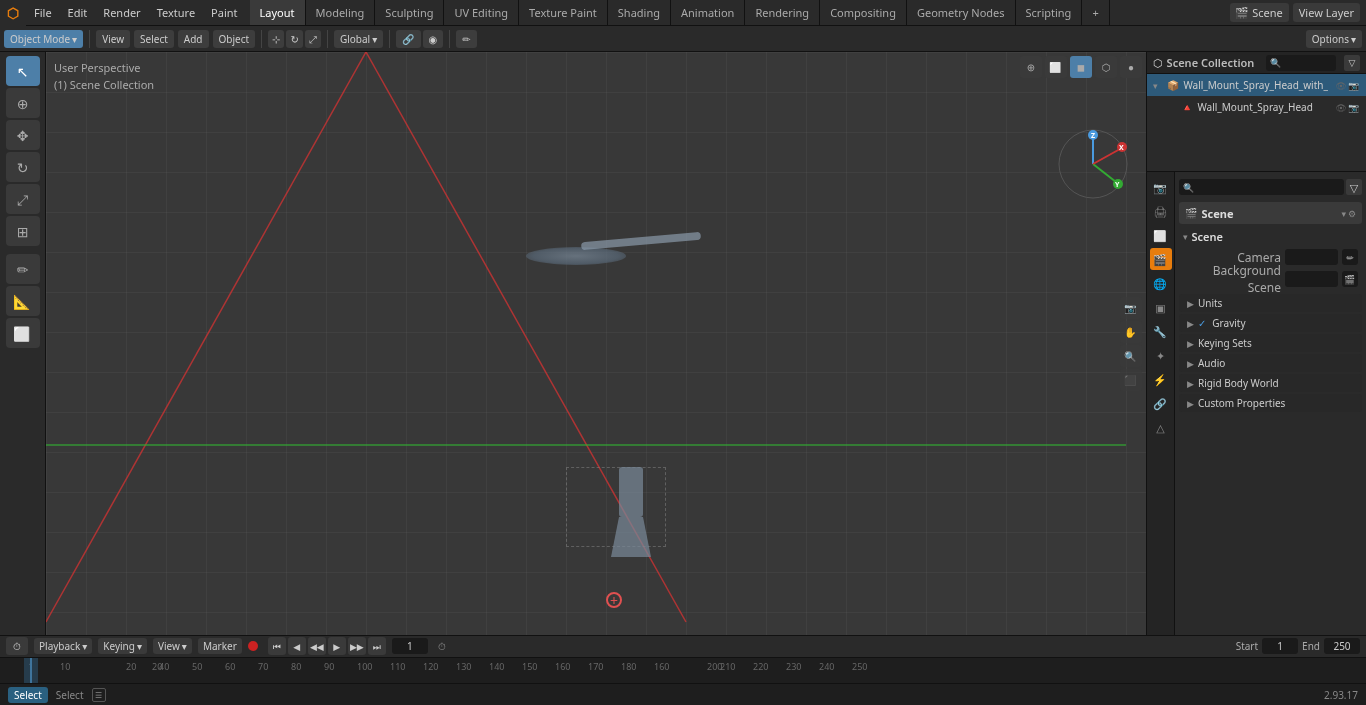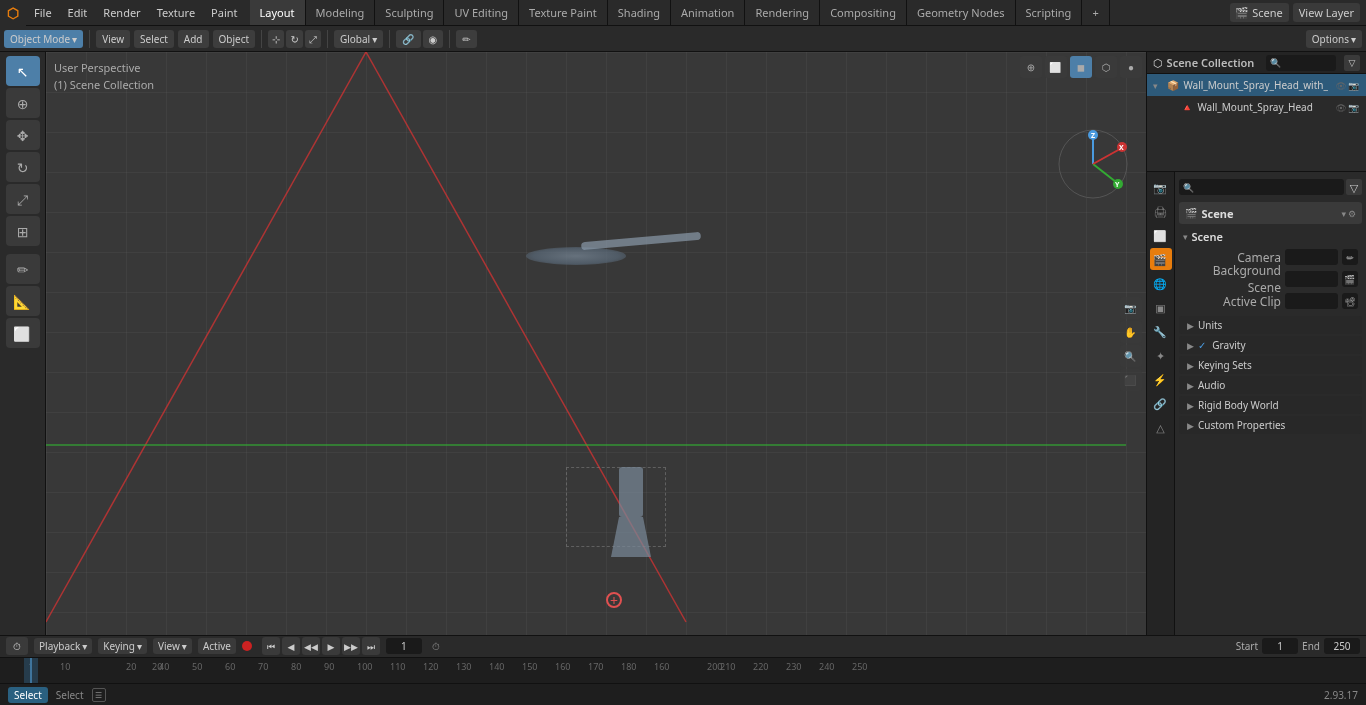--- a/index.html
+++ b/index.html
@@ -866,25 +866,20 @@
             <div class="prop-value" style="width:80px;"></div>
             <div class="prop-value-icon">✏</div>
           </div>
 
           <div class="prop-row">
             <span class="prop-label">Background Scene</span>
             <div class="prop-value" style="width:56px;"></div>
             <div class="prop-value-icon">🎬</div>
           </div>
 
-          <div class="prop-row">
-            <span class="prop-label">Active Clip</span>
-            <div class="prop-value" style="width:66px;"></div>
-            <div class="prop-value-icon">📽</div>
-          </div>
         </div>
 
         <div class="prop-subsection">
           <div class="prop-subsection-header">
             <span class="prop-expand">▶</span>
             <span class="prop-subsection-title">Units</span>
           </div>
         </div>
 
         <div class="prop-subsection">
@@ -939,21 +934,21 @@
     </div>
     <div class="timeline-ctrl">
       <span>Keying</span>
       <span>▾</span>
     </div>
     <div class="timeline-ctrl">
       <span>View</span>
       <span>▾</span>
     </div>
     <div class="timeline-ctrl">
-      <span>Active</span>
+      <span>Marker</span>
     </div>
 
     <div class="play-btn record"></div>
 
     <div class="playback-btns">
       <div class="play-btn">⏮</div>
       <div class="play-btn">◀</div>
       <div class="play-btn">◀◀</div>
       <div class="play-btn">▶</div>
       <div class="play-btn">▶▶</div>

